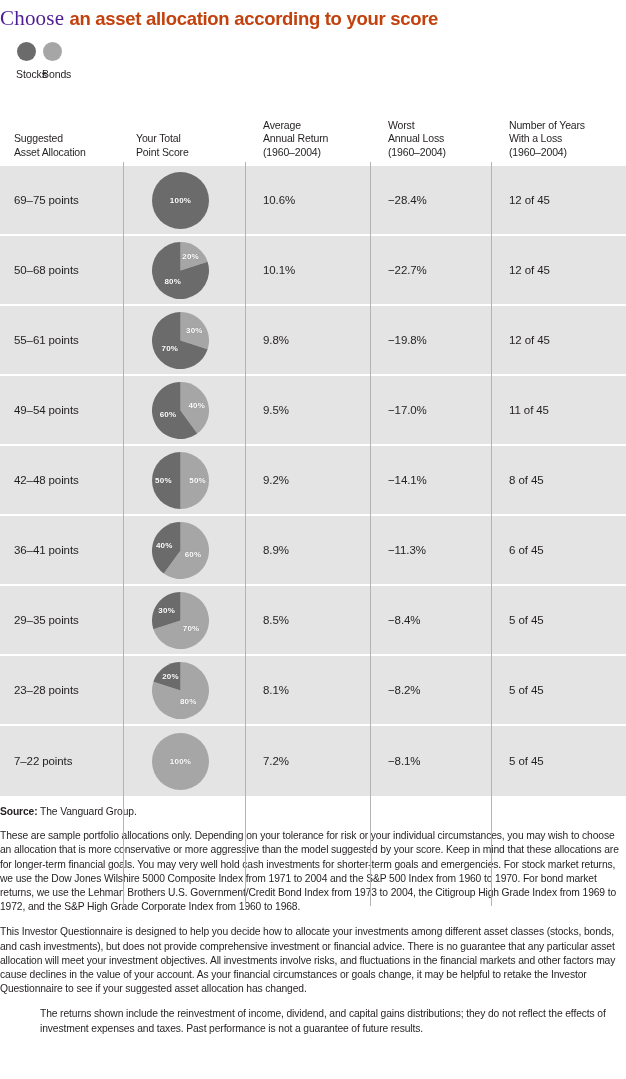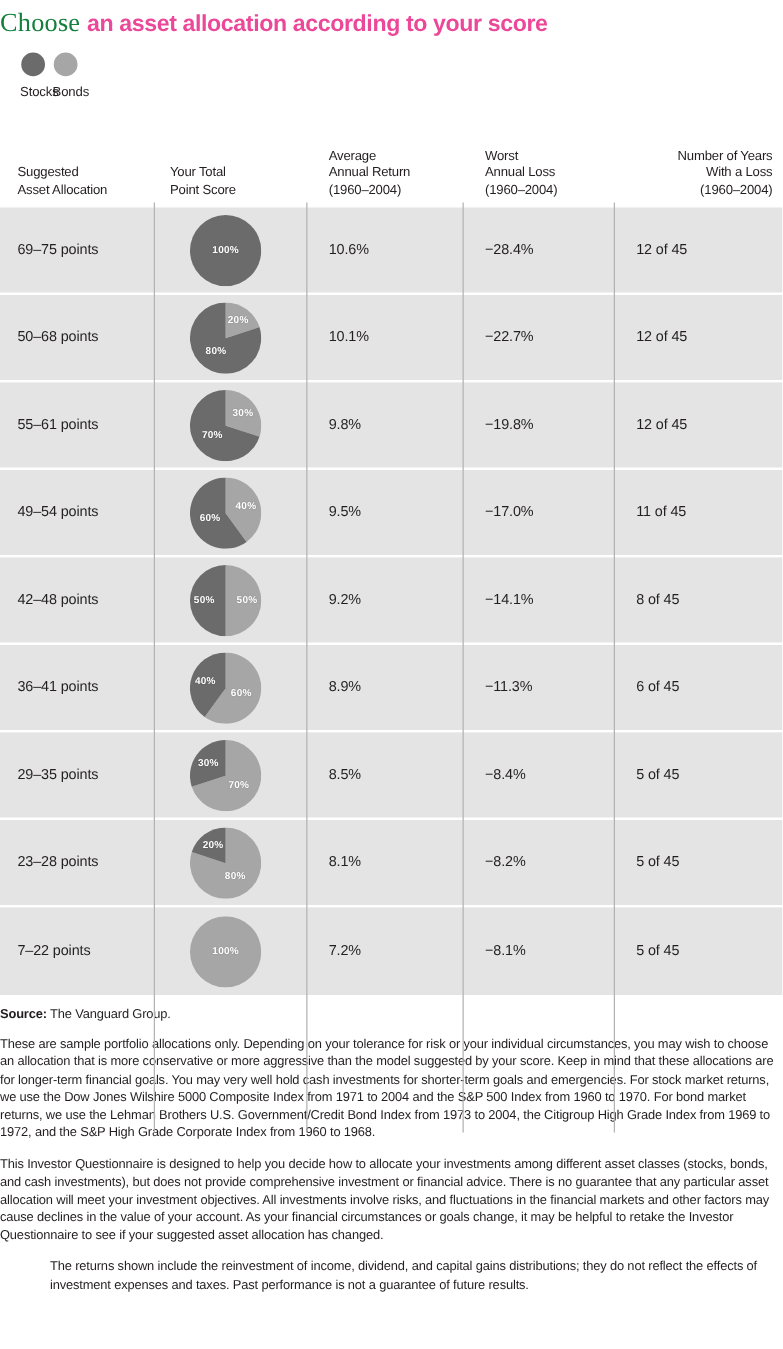--- a/index.html
+++ b/index.html
@@ -31,28 +31,28 @@
   h1.title {
     margin: 0;
     font-size: 19.5px;
     line-height: 26px;
     letter-spacing: -0.1px;
     white-space: nowrap;
   }
   h1.title .word-choose {
     font-family: "Liberation Serif", serif;
     font-weight: 400;
-    color: #15803d;
+    color: #4c1d95;
     font-size: 21px;
     letter-spacing: 0.2px;
   }
   h1.title .rest {
     font-family: "Liberation Sans", sans-serif;
     font-weight: 700;
-    color: #ec4899;
+    color: #c2410c;
     font-size: 18.5px;
     letter-spacing: -0.3px;
   }
 
   
   .legend {
     margin-top: 8px;
     height: 52px;
     position: relative;
   }
@@ -100,21 +100,21 @@
     letter-spacing: -0.15px;
     padding-right: 8px;
   }
   .th .ln { display: block; white-space: nowrap; }
 
   
   .c0 { width: 123px; flex: 0 0 123px; }
   .c1 { width: 122px; flex: 0 0 122px; }
   .c2 { width: 125px; flex: 0 0 125px; }
   .c3 { width: 121px; flex: 0 0 121px; }
-  .c4 { width: 135px; flex: 0 0 135px; text-align: right; }
+  .c4 { width: 135px; flex: 0 0 135px; }
 
   .th.c0, .th.c1 { padding-left: 14px; }
   .th.c2 { padding-left: 18px; }
   .th.c3 { padding-left: 18px; }
   .th.c4 { padding-left: 18px; }
 
   .tbody { position: relative; }
 
   .trow {
     display: flex;

